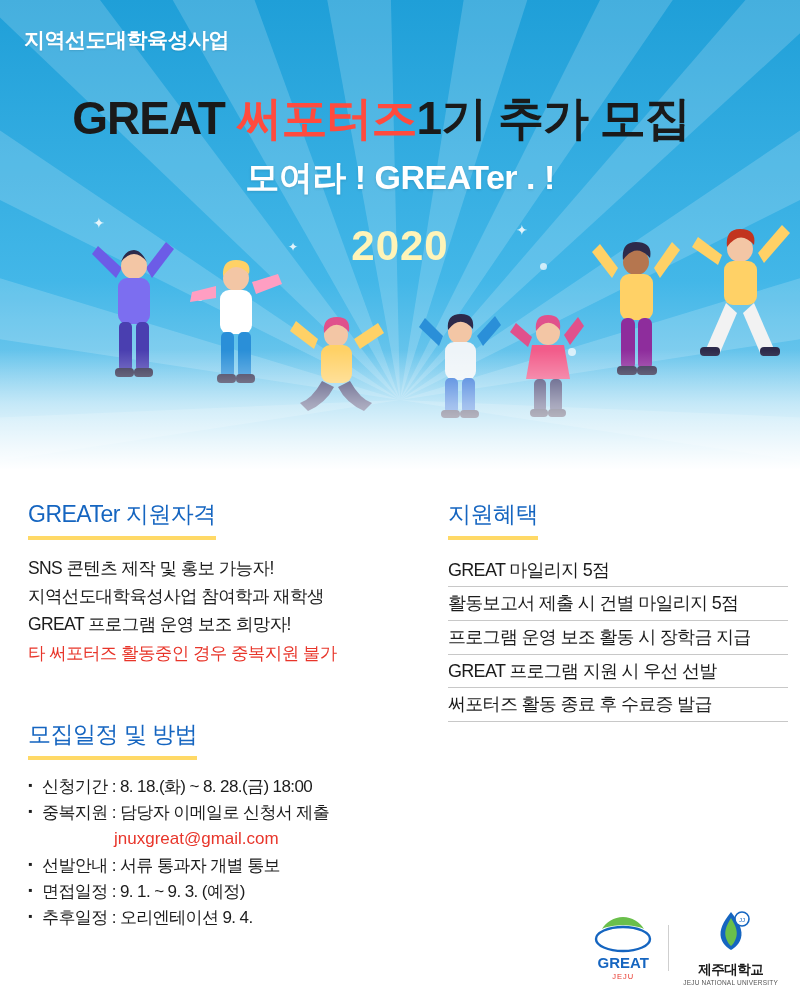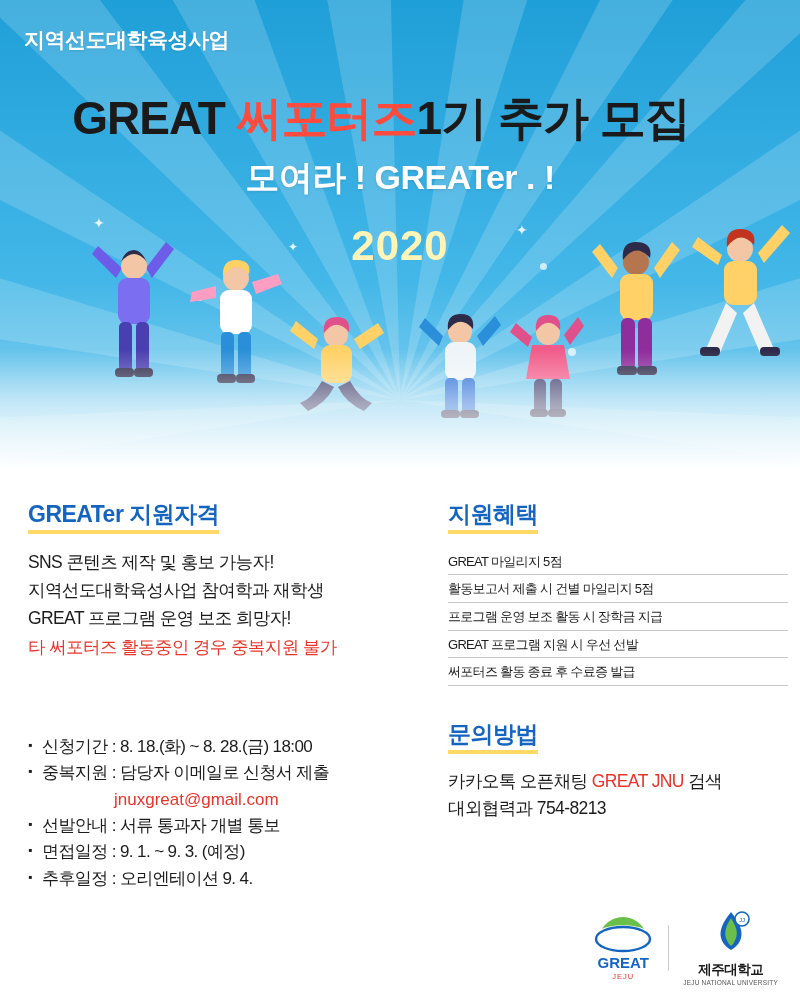--- a/index.html
+++ b/index.html
@@ -71,45 +71,45 @@
   .person { position: absolute; }
 
   
   #content {
     position: absolute; left: 0; top: 470px;
     width: 800px; height: 530px;
     background: #ffffff;
   }
 
   .sec-title {
-    font-size: 23px; font-weight: bold; color: #1565c0;
+    font-size: 23px; font-weight: normal; color: #1565c0;
     letter-spacing: -0.5px;
     display: inline-block;
     border-bottom: 4px solid #ffd966;
-    padding-bottom: 1px;
+    padding-bottom: 7px;
     line-height: 1.25;
   }
 
   .col-left { position: absolute; left: 28px; width: 390px; }
   .col-right { position: absolute; left: 448px; width: 340px; }
 
   
   #qual { top: 30px; }
   #qual .lines { margin-top: 14px; }
   #qual .lines div {
     font-size: 17.5px; color: #1c1c1c; line-height: 1.62;
     letter-spacing: -0.6px;
   }
   #qual .lines div.warn { color: #e8352a; }
 
   
   #benefit { top: 30px; }
   #benefit .lines { margin-top: 14px; }
   #benefit .lines div {
-    font-size: 13px; color: #1c1c1c; line-height: 1.2;
+    font-size: 18px; color: #1c1c1c; line-height: 1.2;
     letter-spacing: -0.7px;
     border-bottom: 1px solid #c8c8c8;
     padding: 6px 0 5px 0;
     white-space: nowrap;
   }
 
   
   #schedule { top: 250px; }
   #schedule ul { margin-top: 14px; list-style: none; }
   #schedule li {
@@ -300,39 +300,33 @@
       <div class="lines">
         <div>GREAT 마일리지 5점</div>
         <div>활동보고서 제출 시 건별 마일리지 5점</div>
         <div>프로그램 운영 보조 활동 시 장학금 지급</div>
         <div>GREAT 프로그램 지원 시 우선 선발</div>
         <div>써포터즈 활동 종료 후 수료증 발급</div>
       </div>
     </section>
 
     <section class="col-left" id="schedule">
+      <div class="sec-title">모집일정 및 방법</div>
       <ul>
         <li>신청기간 : 8. 18.(화) ~ 8. 28.(금) 18:00</li>
         <li>중복지원 : 담당자 이메일로 신청서 제출</li>
         <li class="noBullet">
           <span class="email">jnuxgreat@gmail.com</span>
         </li>
         <li>선발안내 : 서류 통과자 개별 통보</li>
         <li>면접일정 : 9. 1. ~ 9. 3. (예정)</li>
         <li>추후일정 : 오리엔테이션 9. 4.</li>
       </ul>
     </section>
 
-    <section class="col-right" id="contact">
-      <div class="sec-title">문의방법</div>
-      <div class="lines">
-        <div><span>카카오톡 오픈채팅 </span><span class="kakao-accent">GREAT JNU</span><span> 검색</span></div>
-        <div>대외협력과 754-8213</div>
-      </div>
-    </section>
 
     <div id="logos">
       <div class="logo-box">
         <svg width="62" height="40" viewBox="0 0 62 40">
           <path d="M31 2 C22 2 14 7 10 14 C20 9 42 9 52 14 C48 7 40 2 31 2Z" fill="#6abf4b"></path>
           <ellipse cx="31" cy="24" rx="27" ry="12" fill="none" stroke="#1565c0" stroke-width="2.4"></ellipse>
         </svg>
         <div id="great-logo-text">GREAT</div>
         <div id="great-logo-sub">JEJU</div>
       </div>

